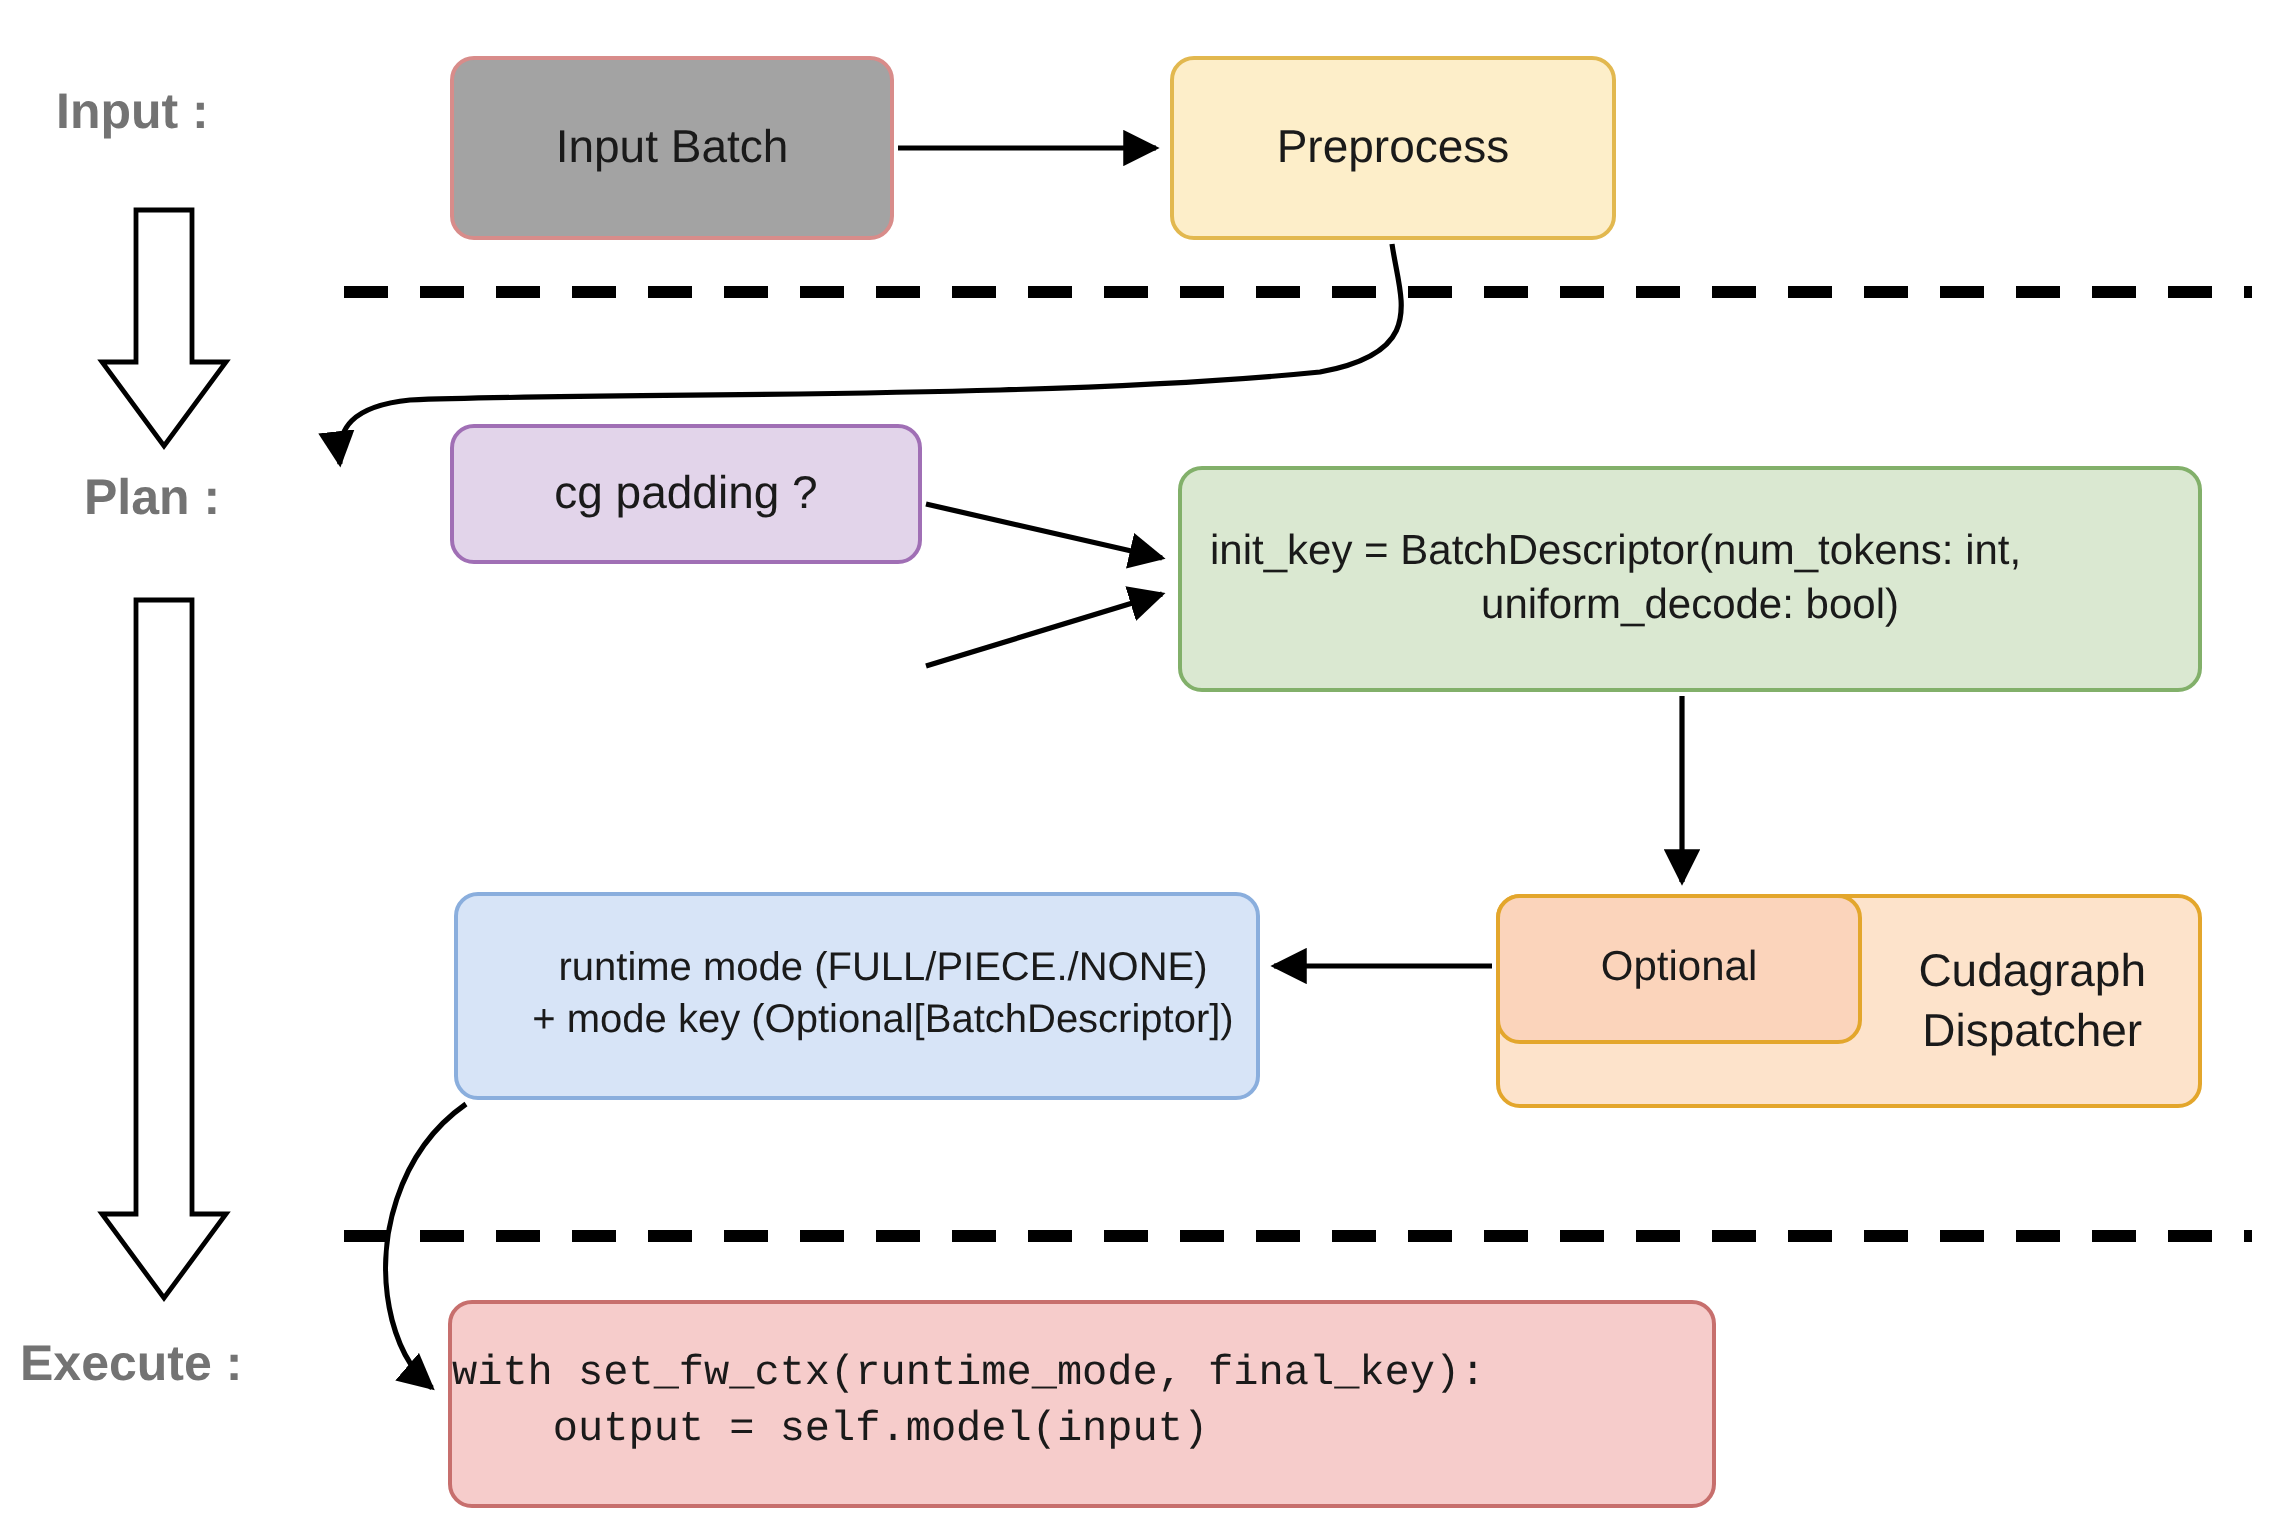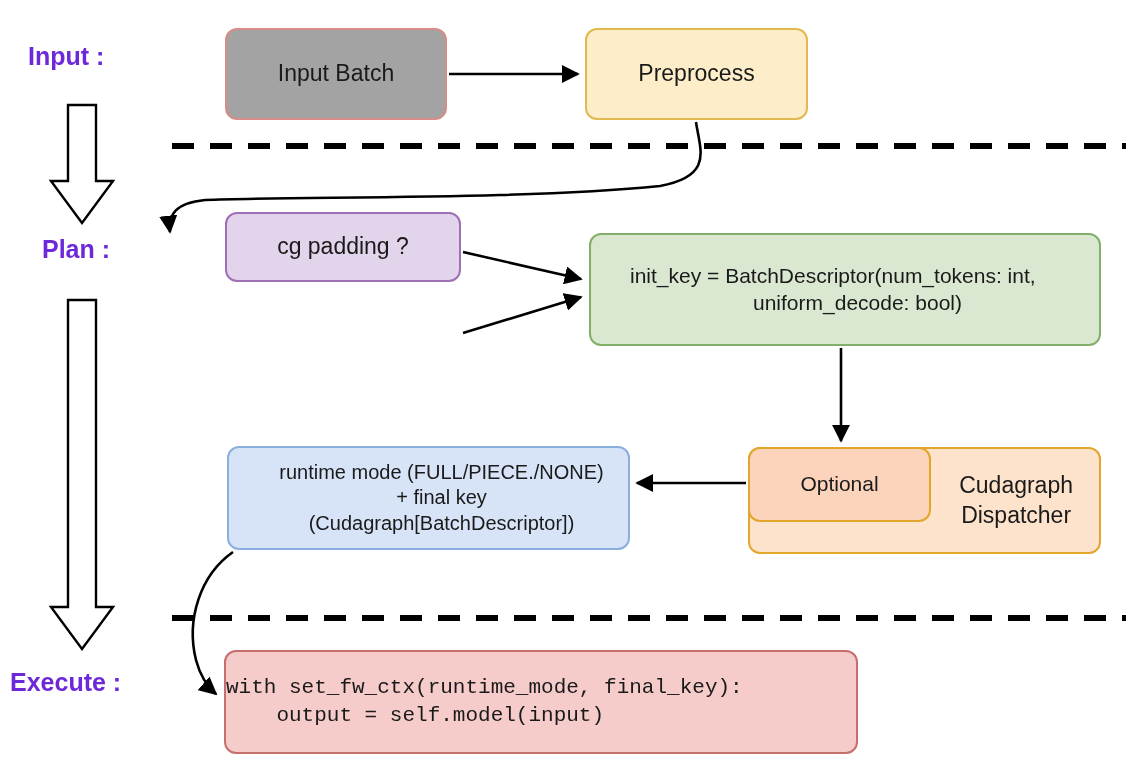--- a/index.html
+++ b/index.html
@@ -25,21 +25,21 @@
     width: 1142px;
     height: 770px;
   }
 
   
   .stage-label {
     position: absolute;
     font-family: "Liberation Sans", sans-serif;
     font-weight: bold;
     font-size: 25px;
-    color: #6d28d9;
+    color: #737373;
     white-space: nowrap;
     letter-spacing: 0px;
   }
   #stage-label-input  { left: 28px;  top: 42px; }
   #stage-label-plan   { left: 42px;  top: 235px; }
   #stage-label-exec   { left: 10px;  top: 668px; }
 
   
   .node {
     position: absolute;
@@ -84,21 +84,20 @@
   #node-init-key {
     left: 589px;  top: 233px; width: 512px; height: 113px;
     background: #dae8d1;  border-color: #82b06a;
     font-size: 21px;
     justify-content: flex-start;
     padding-left: 14px;
     padding-right: 14px;
   }
   #node-init-key .node-text {
     text-align: left;
-    margin-left: 25px;
   }
   #node-init-key .line2 { display: block; text-align: center; }
 
   
   #node-cudagraph-dispatcher {
     left: 748px;  top: 447px; width: 353px; height: 107px;
     background: #fde3cb;  border-color: #e3a62c;
     font-size: 23px;
     align-items: center;
     justify-content: flex-end;
@@ -213,21 +212,21 @@
     </span>
   </div>
 
   <div class="node" id="node-dispatch">
     <span class="node-text">Optional</span>
   </div>
 
   <div class="node" id="node-runtime-mode">
     <span class="node-text">
       <span style="display:block">runtime mode (FULL/PIECE./NONE)</span>
-      <span style="display:block">+ final key (Cudagraph[BatchDescriptor])</span>
+      <span style="display:block">+ mode key (Optional[BatchDescriptor])</span>
     </span>
   </div>
 
   <div class="node" id="node-execute-code">
     <pre class="code-block"><span>with set_fw_ctx(runtime_mode, final_key):</span>
 <span>    output = self.model(input)</span></pre>
   </div>
 
 </div>
 

